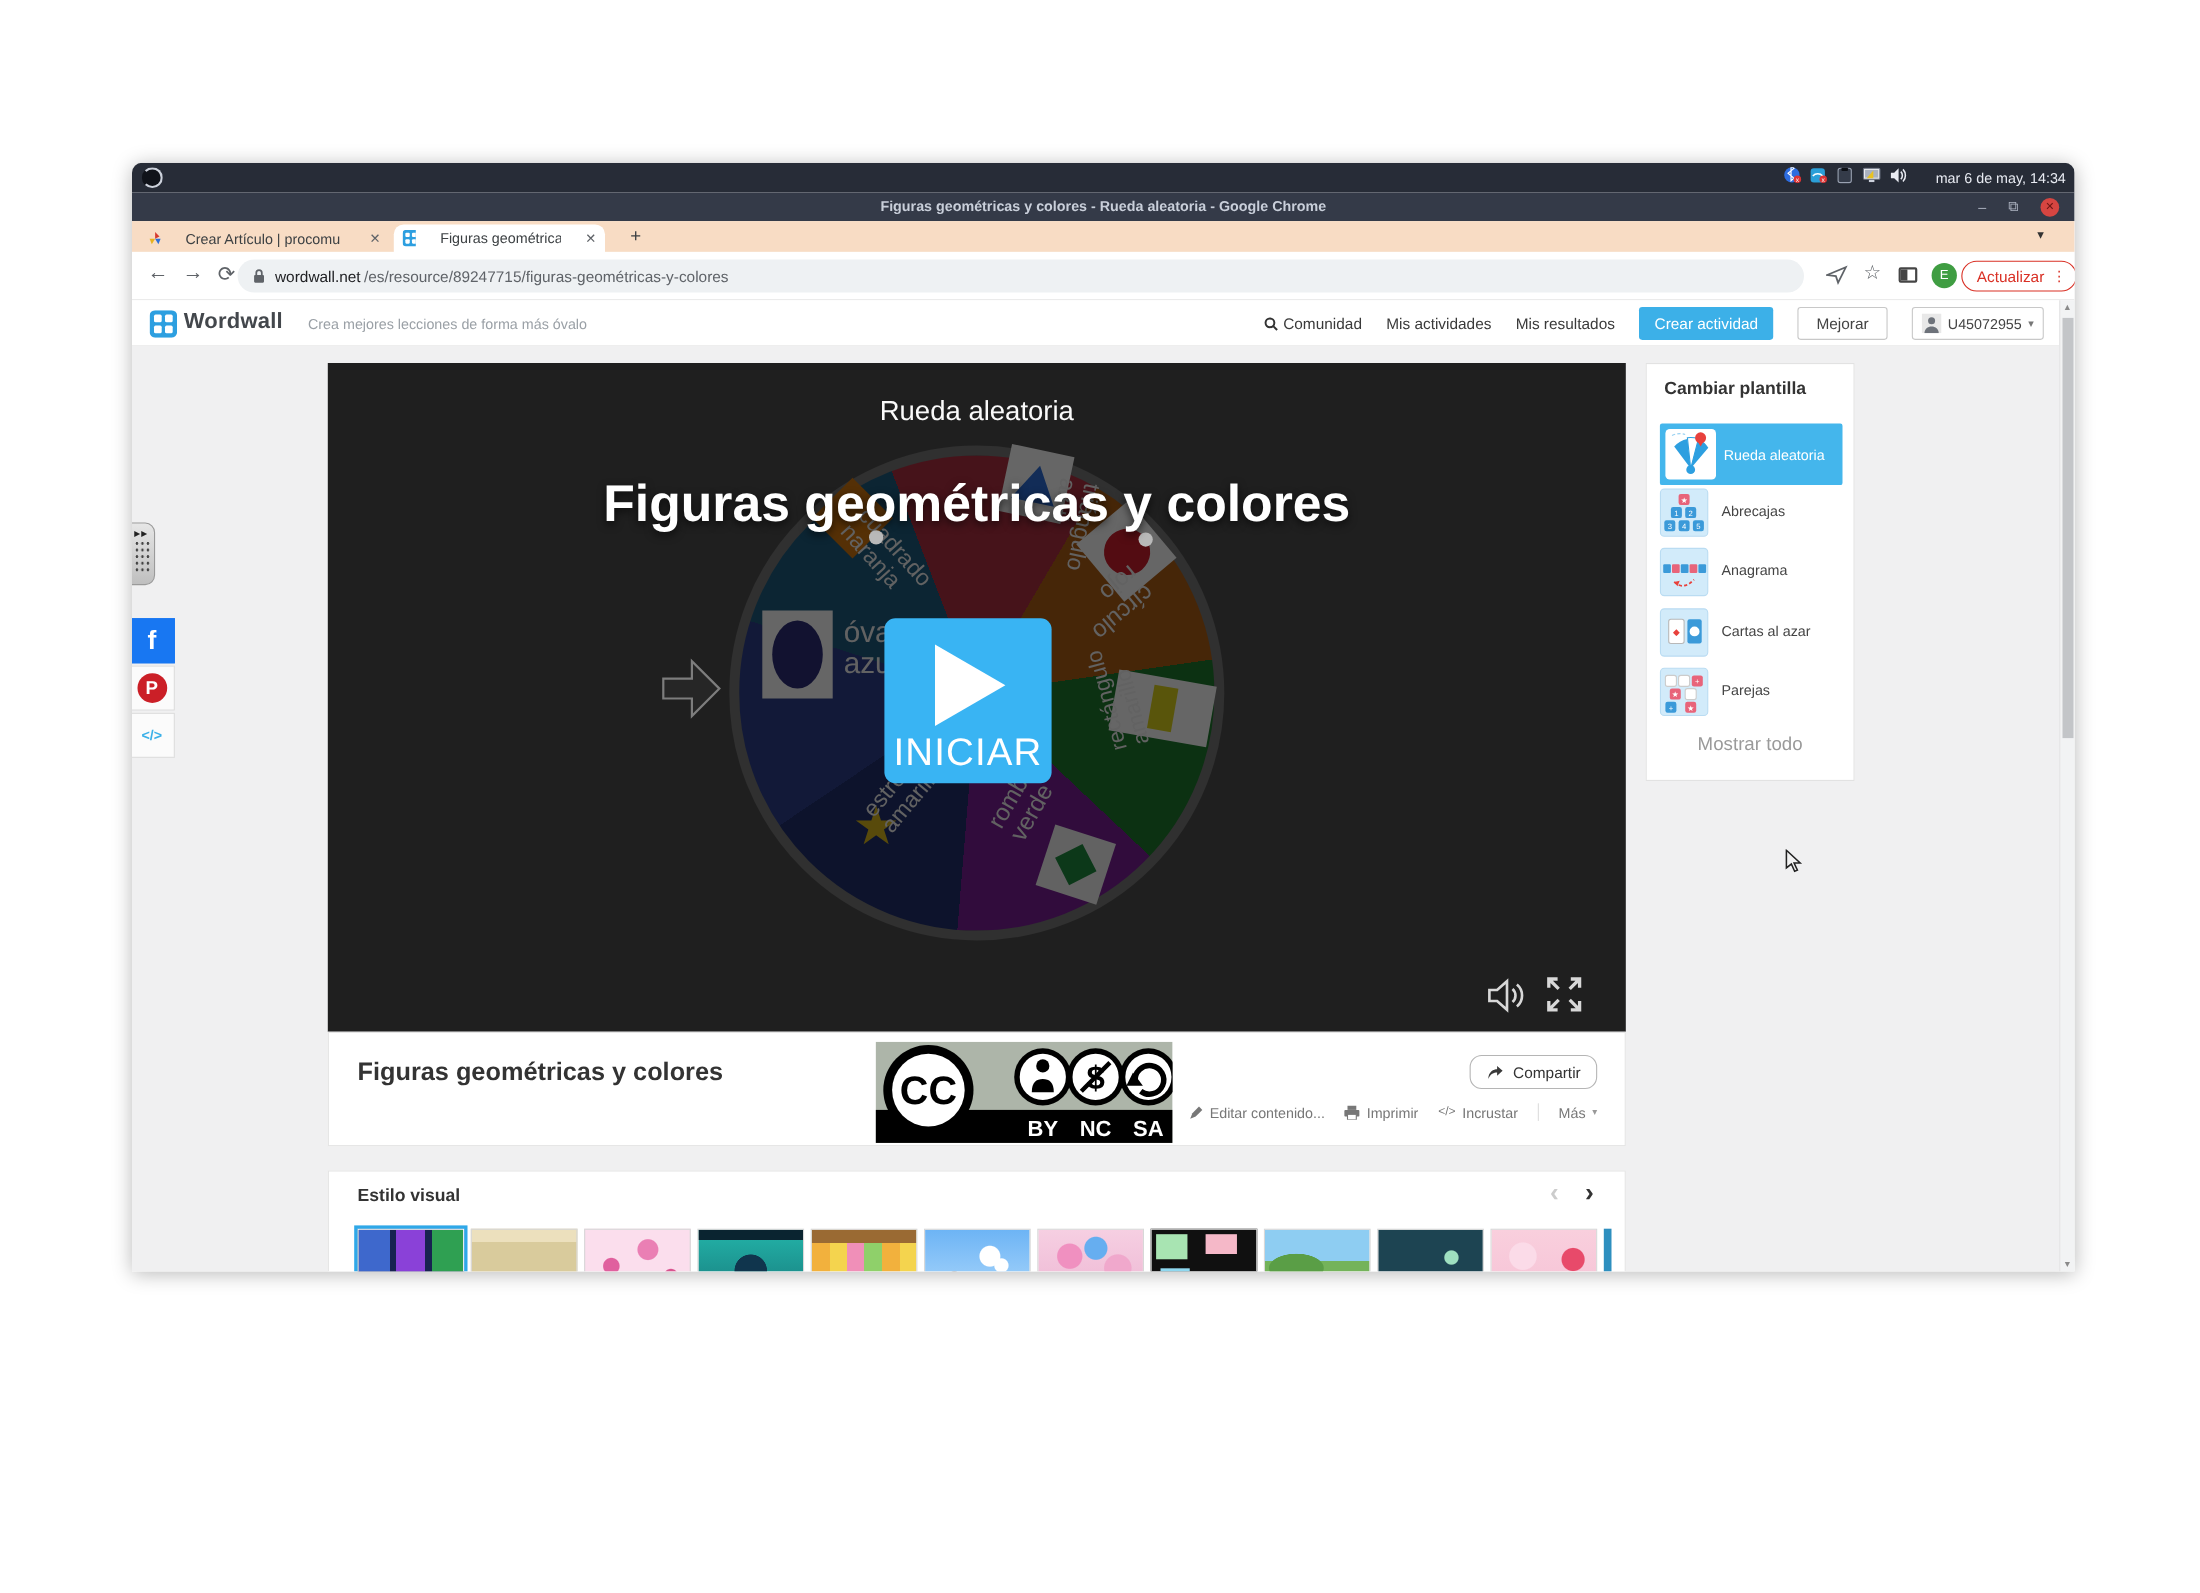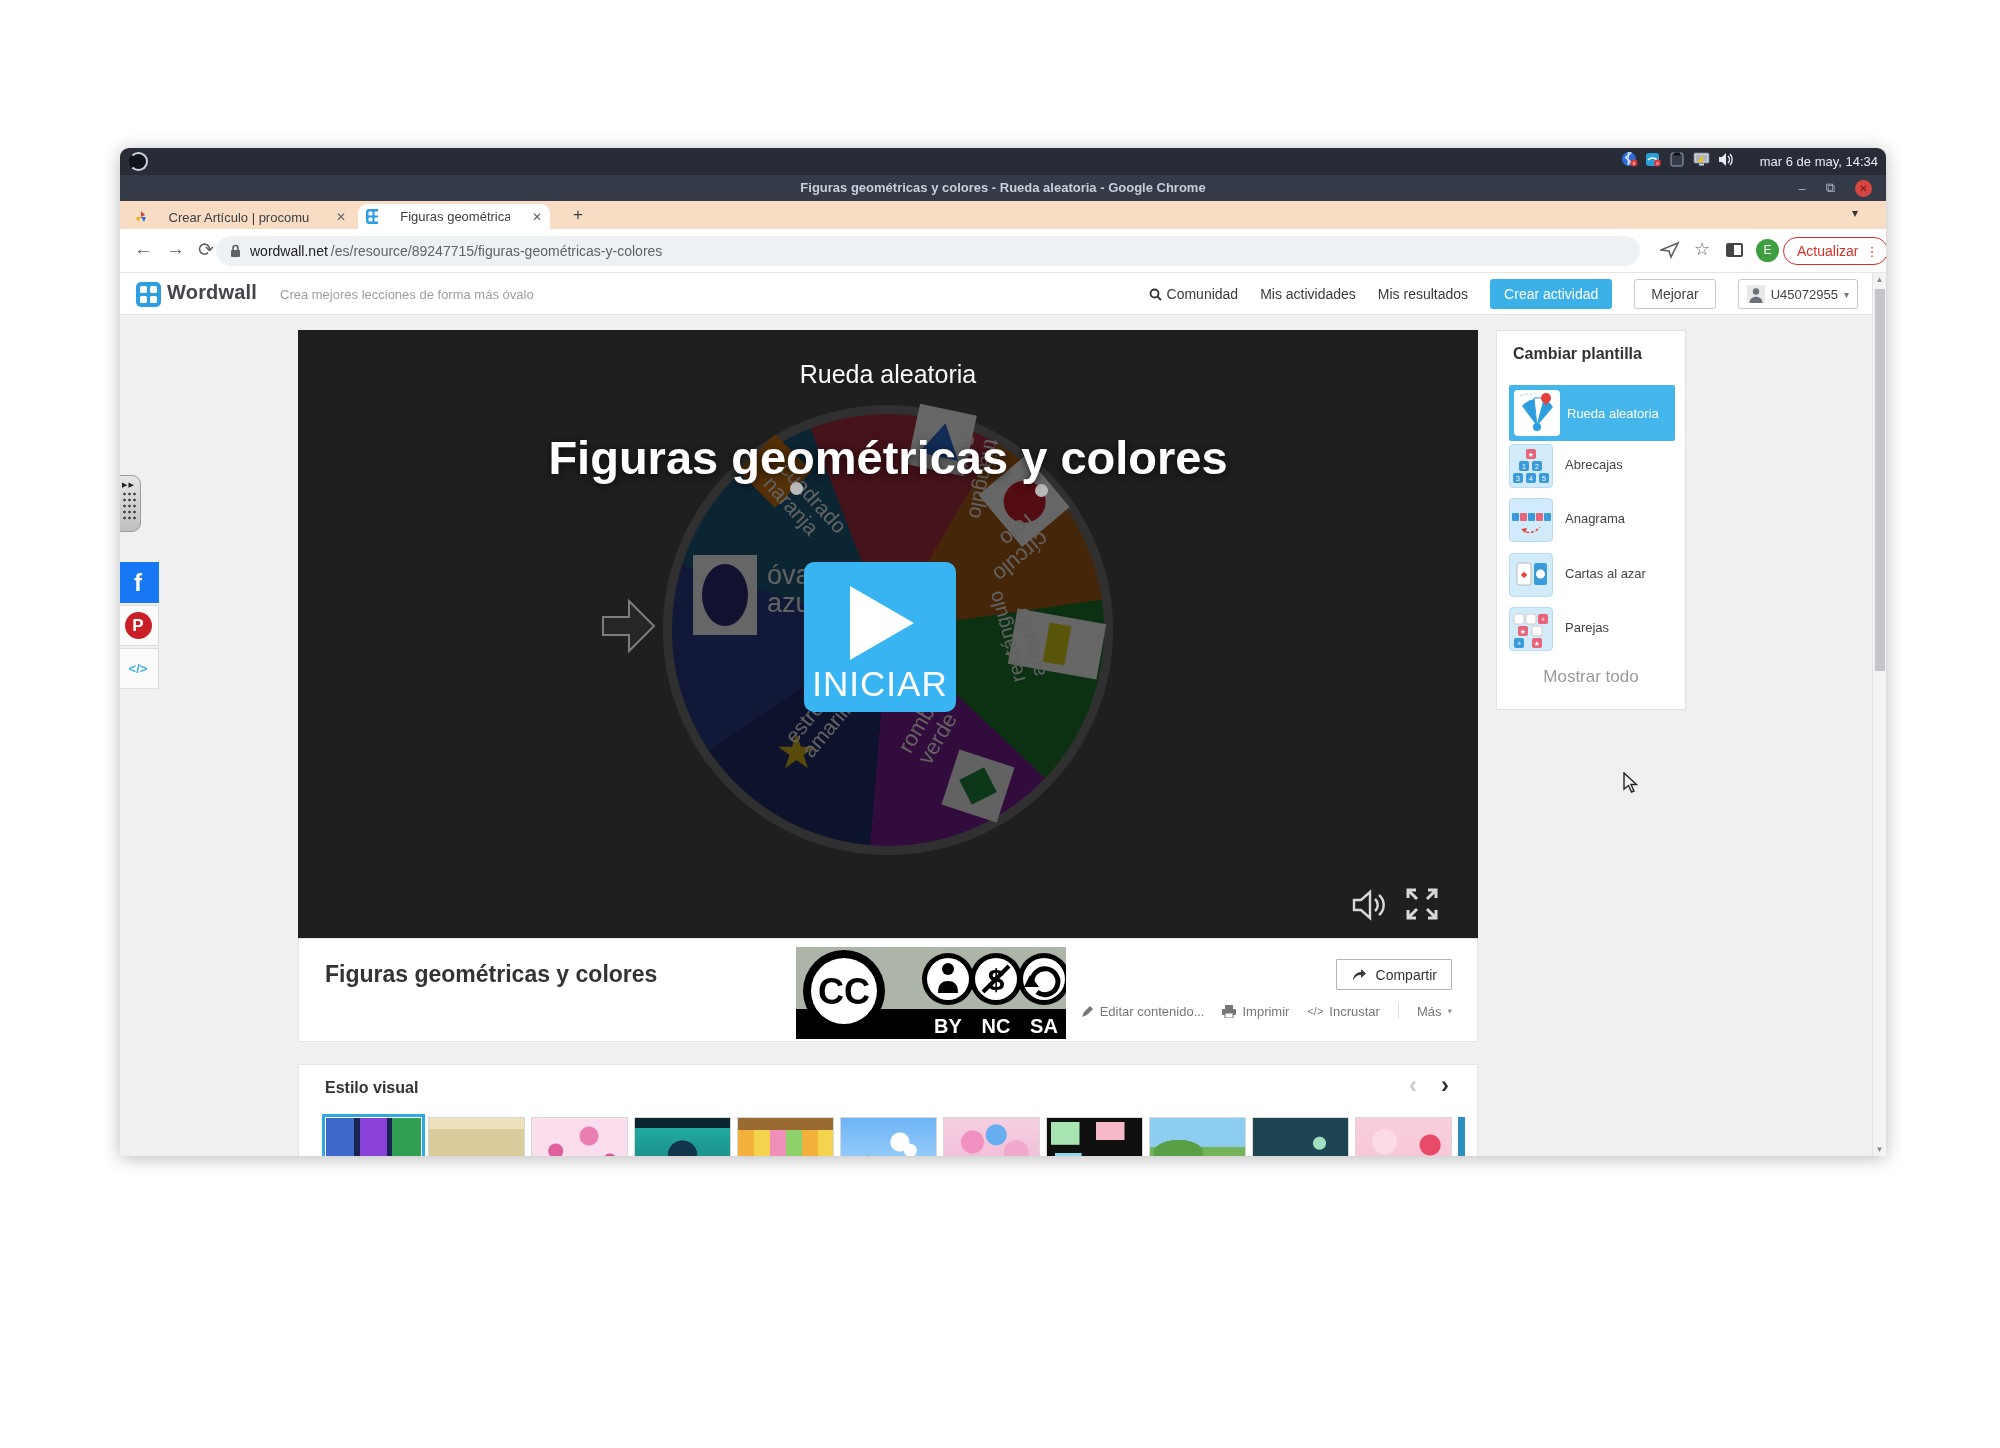--- a/index.html
+++ b/index.html
@@ -99,21 +99,21 @@
   #iniciar{left:506px;top:232px;width:152px;height:150px;background:#39b4f3;border-radius:10px;z-index:4;}
   #iniciar .ptri{left:46px;top:24px;width:0;height:0;border-top:37px solid transparent;
       border-bottom:37px solid transparent;border-left:64px solid #fff;}
   #iniciar .plbl{bottom:8px;width:100%;text-align:center;font-size:35px;color:#fff;letter-spacing:1px;}
   #sndic{left:1052px;top:558px;z-index:3;}
   #fsic{left:1106px;top:556px;z-index:3;}
   
   #infocard{left:178px;top:623px;width:1180px;height:104px;background:#fff;border:1px solid #e4e4e4;}
   #restitle{left:26px;top:22px;font-size:23px;font-weight:bold;color:#333;}
   #ccbadge{left:497px;top:8px;}
-  #sharebtn{right:25px;top:20px;height:31px;border:1px solid #b5b5b5;border-radius:1px;background:#fff;
+  #sharebtn{right:25px;top:20px;height:31px;border:1px solid #b5b5b5;border-radius:11px;background:#fff;
       display:flex;align-items:center;gap:9px;padding:0 14px;font-size:14px;color:#333;}
   #actions{right:25px;top:64px;display:flex;gap:18px;align-items:center;font-size:13px;color:#777;}
   .act{display:flex;align-items:center;gap:6px;}
   .vsep{width:1px;height:16px;background:#ddd;}
   
   #stylecard{left:178px;top:749px;width:1180px;height:120px;background:#fff;border:1px solid #e4e4e4;}
   #styleh{left:26px;top:14px;font-size:16px;font-weight:bold;color:#333;}
   .chev{top:6px;font-size:24px;font-weight:bold;}
   #chevL{right:60px;color:#ccc;}
   #chevR{right:28px;color:#333;}

